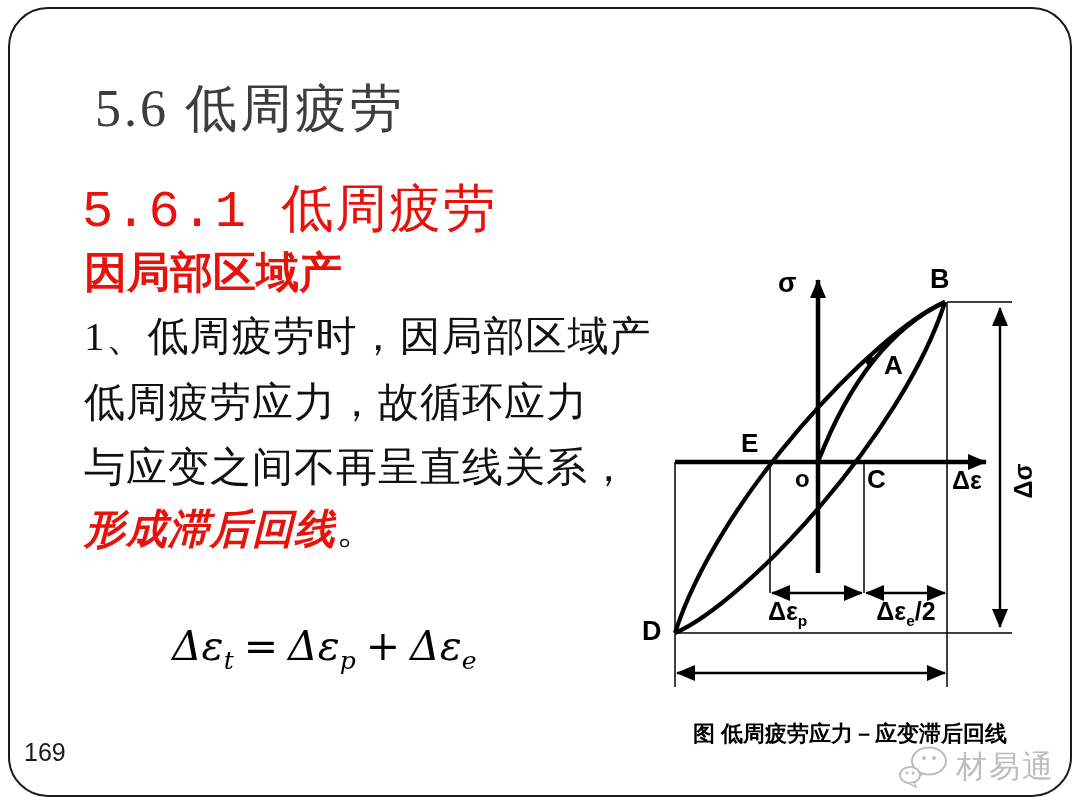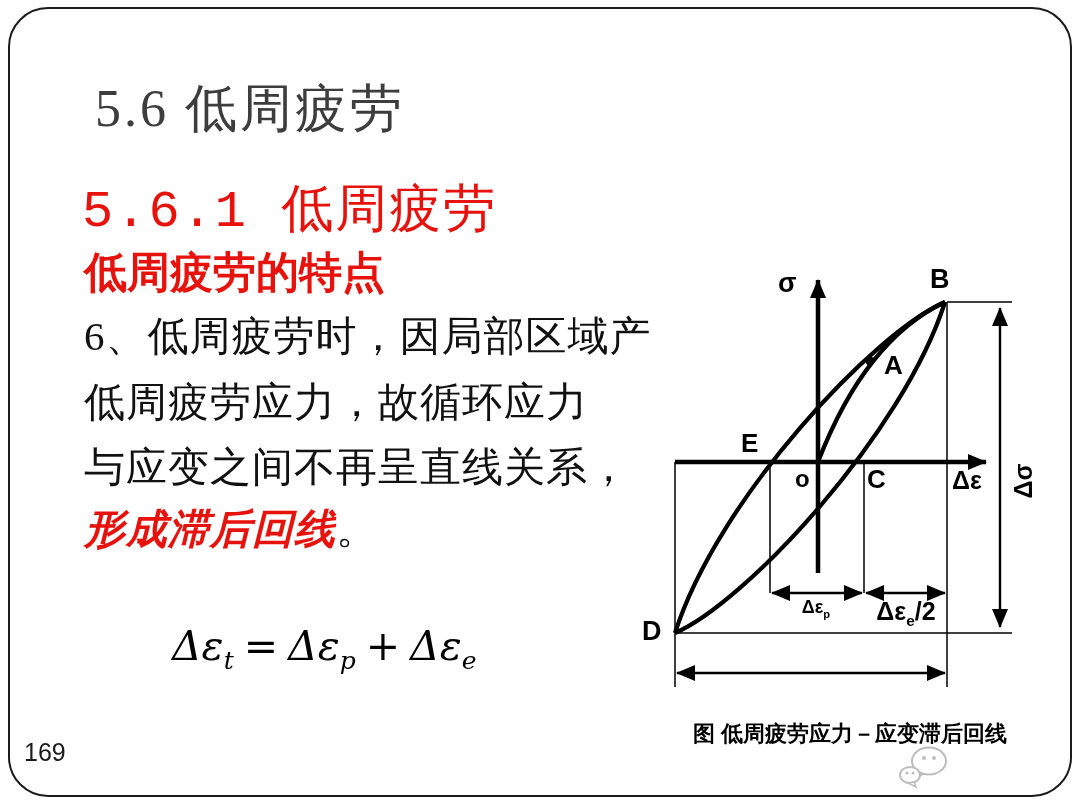--- a/index.html
+++ b/index.html
@@ -36,43 +36,43 @@
   .lab-sigma{left:138px;top:8px;font-size:27px;}
   .lab-b{left:290px;top:4px;font-size:27px;}
   .lab-a{left:244px;top:90px;font-size:26px;}
   .lab-e{left:101px;top:168px;font-size:26px;}
   .lab-o{left:155px;top:205px;font-size:24px;}
   .lab-c{left:227px;top:204px;font-size:26px;}
   .lab-de{left:312px;top:206px;font-size:25px;}
   .lab-d{left:2px;top:356px;font-size:27px;}
   .lab-dsigma{left:354px;top:206px;width:60px;height:30px;text-align:center;
     font-size:25px;transform:rotate(-90deg);}
-  .lab-dep{left:128px;top:337px;width:96px;text-align:center;font-size:18px;}
+  .lab-dep{left:128px;top:337px;width:96px;text-align:left;font-size:25px;}
   .lab-dee{left:220px;top:337px;width:92px;text-align:center;font-size:25px;}
   .lab-det{left:35px;top:379px;width:272px;text-align:center;font-size:25px;}
 
   .diagram-caption{position:absolute;left:640px;top:719px;width:420px;text-align:center;
     font-size:22px;font-weight:bold;color:#000;white-space:nowrap;}
 
   
   .page-number{position:absolute;left:24px;top:738px;font-size:25px;color:#1a1a1a;}
   .watermark{position:absolute;left:898px;top:744px;display:flex;align-items:center;}
   .watermark-text{font-size:31px;color:#bdbdbd;letter-spacing:2px;margin-left:4px;
     text-shadow:1px 1px 0 #fff;}
 </style>
 </head>
 <body>
 
 <div class="slide-border"></div>
 
 <div class="slide-title">5.6 低周疲劳</div>
 <div class="section-subtitle">5.6.1 低周疲劳</div>
-<div class="section-heading">低周疲劳的特点</div>
+<div class="section-heading">因局部区域产</div>
 
-<div class="body-line bl1">6、低周疲劳时，因局部区域产</div>
+<div class="body-line bl1">1、低周疲劳时，因局部区域产</div>
 <div class="body-line bl2">低周疲劳应力，故循环应力</div>
 <div class="body-line bl3">与应变之间不再呈直线关系，</div>
 <div class="body-line bl4"><span class="red-em">形成滞后回线</span><span>。</span></div>
 
 <div class="formula">
   <span><span>Δε</span><sub>t</sub></span><span class="op">=</span><span><span>Δε</span><sub>p</sub></span><span class="op">+</span><span><span>Δε</span><sub>e</sub></span>
 </div>
 
 <div class="diagram">
   <svg width="420" height="450" viewBox="0 0 420 450">
@@ -132,13 +132,14 @@
   <svg width="54" height="46" viewBox="0 0 54 46">
     <ellipse cx="31" cy="17" rx="17" ry="13.5" fill="#ffffff" stroke="#bdbdbd" stroke-width="2"></ellipse>
     <path d="M20,28 L16,35 L25,30 Z" fill="#ffffff" stroke="#bdbdbd" stroke-width="1.5"></path>
     <circle cx="26" cy="14" r="1.9" fill="#bdbdbd"></circle>
     <circle cx="36" cy="14" r="1.9" fill="#bdbdbd"></circle>
     <ellipse cx="12" cy="31" rx="10" ry="8" fill="#ffffff" stroke="#bdbdbd" stroke-width="2"></ellipse>
     <path d="M16,38 L18,43 L10,39 Z" fill="#ffffff" stroke="#bdbdbd" stroke-width="1.5"></path>
     <circle cx="9" cy="29" r="1.5" fill="#bdbdbd"></circle>
     <circle cx="15" cy="29" r="1.5" fill="#bdbdbd"></circle>
   </svg>
+  <span class="watermark-text">材易通</span>
 </div>
 
 </body></html>

